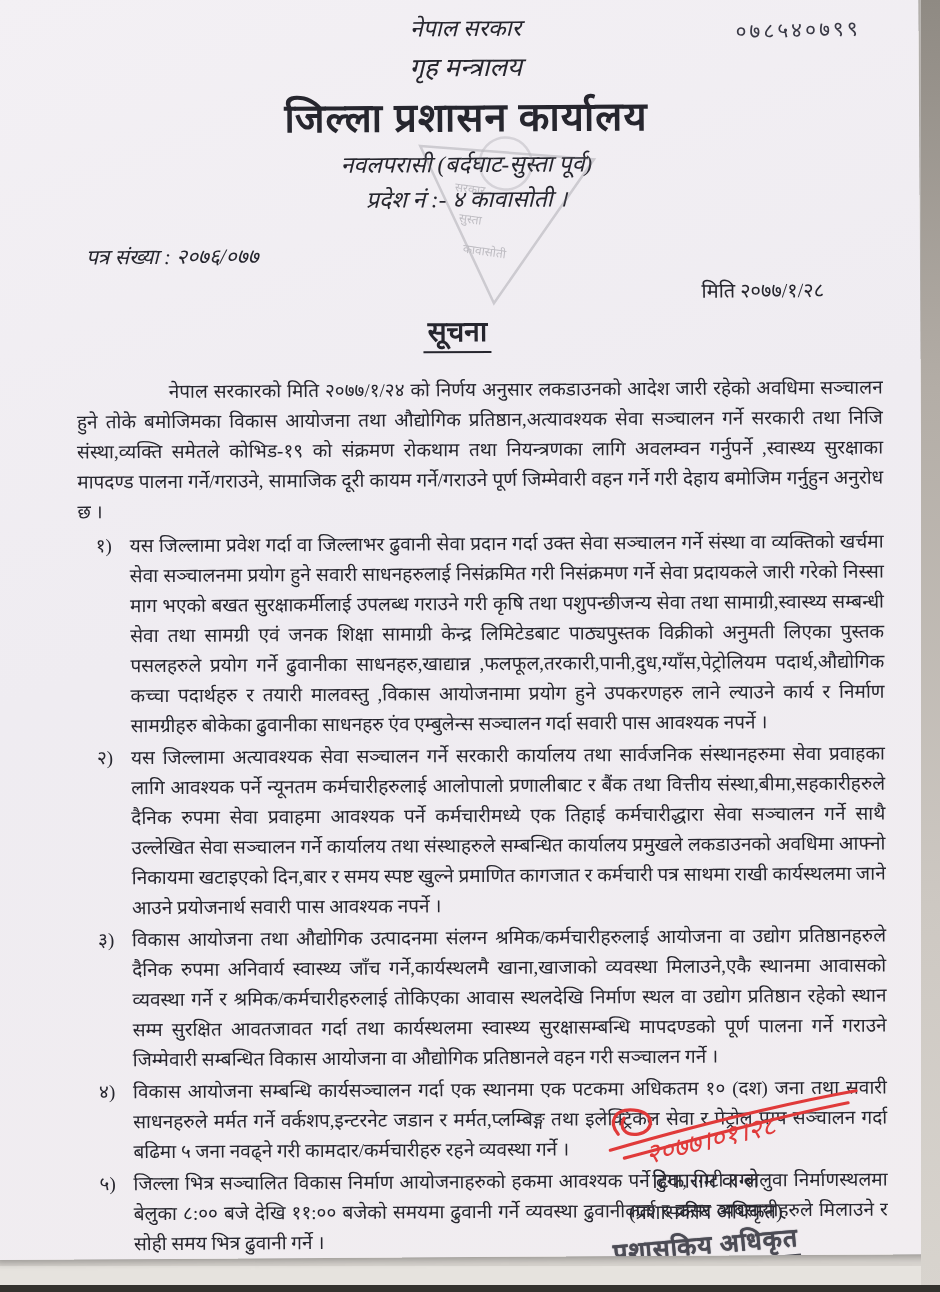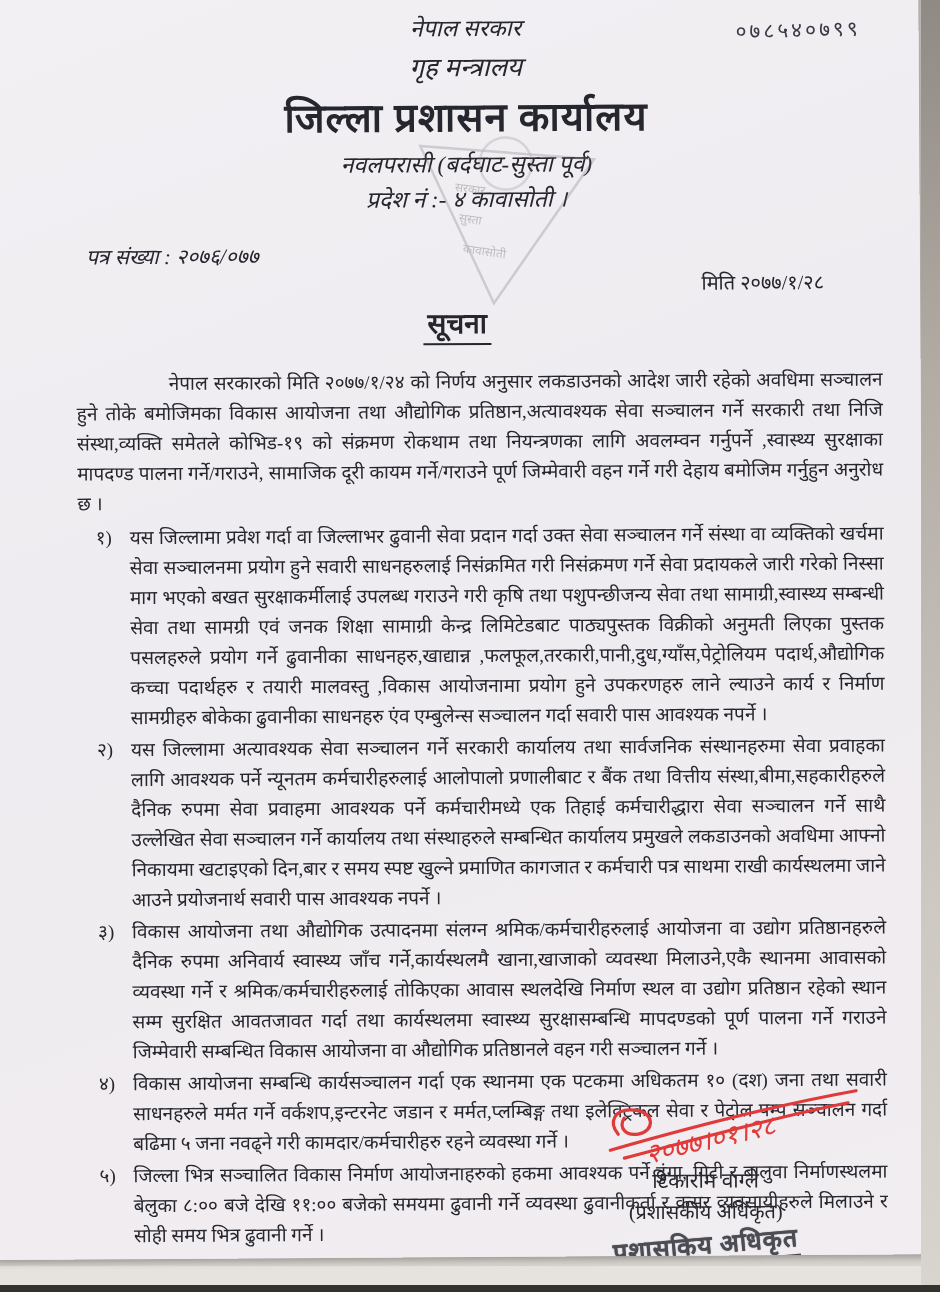--- a/index.html
+++ b/index.html
@@ -20,21 +20,21 @@
         color:#3a3a46;transform:rotate(-1deg);}
   .head{margin-top:14px;text-align:center;padding-left:60px;padding-right:40px;}
   .gov{font-size:23px;font-style:italic;}
   .ministry{font-size:26px;font-style:italic;margin-top:5px;}
   .office{font-size:40px;font-weight:bold;margin-top:4px;letter-spacing:1px;}
   .district{font-size:23px;font-style:italic;margin-top:4px;}
   .province{font-size:23px;font-style:italic;margin-top:3px;}
 
   .refrow{margin:26px 96px 0 92px;display:flex;justify-content:space-between;align-items:flex-start;}
   .refno{font-size:21px;font-style:italic;}
-  .dateline{font-size:20px;margin-top:30px;}
+  .dateline{font-size:20px;margin-top:38px;}
 
   .title-wrap{text-align:center;margin-top:6px;}
   .title{display:inline-block;font-size:28px;font-weight:bold;
         border-bottom:2px solid #26262e;padding:0 4px 2px 4px;font-family:Liberation Serif, serif;}
 
   .bodytext{margin:22px 38px 0 82px;font-size:19px;line-height:1.58;}
   .intro{text-align:justify;text-indent:92px;margin:0;}
   .items{margin-top:4px;}
   .item{display:flex;margin-top:2px;}
   .num{flex:0 0 34px;padding-left:18px;box-sizing:content-box;}

